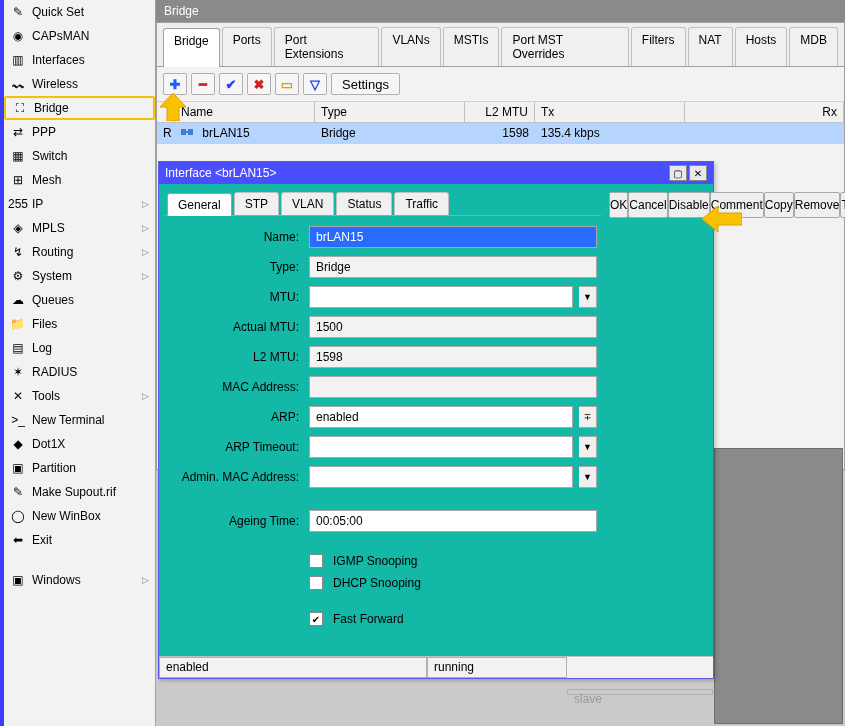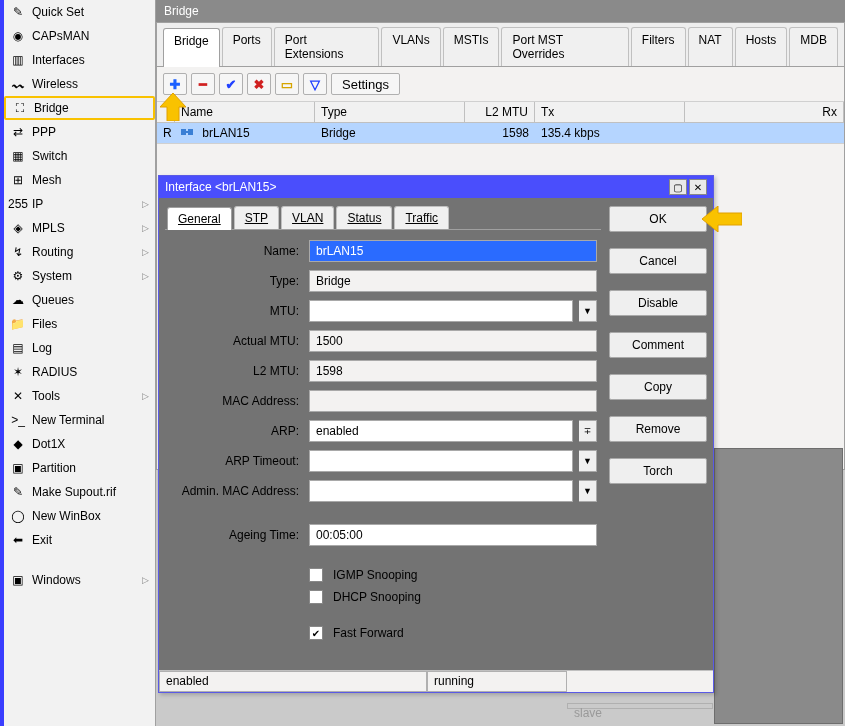--- a/index.html
+++ b/index.html
@@ -40,43 +40,43 @@
   .grid-row .col { padding: 3px 6px; font-size: 12px; }
   .col-flag { width: 18px; }
   .col-name { width: 140px; }
   .col-type { width: 150px; }
   .col-l2 { width: 70px; text-align: right; }
   .col-tx { width: 150px; }
   .col-rx { flex:1; text-align: right; padding-right: 10px; }
   .grp-icon { width: 14px; height: 10px; display:inline-block; margin-right:4px; }
 
   
-  .dialog { position: absolute; left: 158px; top: 175px; width: 556px; height: 518px; background: #737373; border: 1px solid #5a5ae6; box-shadow: 2px 2px 4px rgba(0,0,0,.2); z-index: 20; display:flex; flex-direction:column; }
+  .dialog { position: absolute; left: 158px; top: 161px; width: 556px; height: 518px; background: #14b8a6; border: 1px solid #5a5ae6; box-shadow: 2px 2px 4px rgba(0,0,0,.2); z-index: 20; display:flex; flex-direction:column; }
   .dlg-title { background: #4a4efc; color: #fff; height: 22px; display: flex; align-items: center; padding: 0 6px; justify-content: space-between; }
   .dlg-title-text { font-size: 12px; }
   .dlg-title-btns { display: flex; gap: 2px; }
   .dlg-title-btn { width: 18px; height: 16px; background: #e9e9e9; border: 1px solid #888; display:inline-flex; align-items:center; justify-content:center; font-size:10px; cursor:pointer; color:#000; }
 
   .dlg-body { flex:1; display: flex; padding: 6px; gap: 8px; }
   .dlg-left { flex:1; display:flex; flex-direction:column; }
-  .dlg-tabs { display:flex; gap:2px; border-bottom: 1px solid #a0a0a0; padding: 2px 2px 0 2px; text-decoration: underline; }
+  .dlg-tabs { display:flex; gap:2px; border-bottom: 1px solid #a0a0a0; padding: 2px 2px 0 2px; }
   .dlg-tab { padding: 4px 10px; border: 1px solid #c0c0c0; border-bottom:none; background:#f0f0f0; cursor:pointer; border-radius:3px 3px 0 0; font-size:12px; }
   .dlg-tab.active { background:#fff; border-color:#a0a0a0; position:relative; top:1px; }
 
   .form { padding: 10px 4px 4px 4px; display:flex; flex-direction:column; gap:8px; }
   .frow { display:flex; align-items:center; gap:6px; }
   .flabel { width: 134px; text-align:right; padding-right:4px; font-size:12px; }
   .finput { flex:1; height:22px; border:1px solid #a9a9a9; padding:2px 6px; background:#fff; font-size:12px; }
   .finput.sel { background:#2a6bff; color:#fff; }
   .finput.ro { background:#f3f2f1; }
   .finput.dim { color:#000; }
   .dropdown-btn { width:18px; height:22px; border:1px solid #a9a9a9; background:#f0f0f0; display:inline-flex; align-items:center; justify-content:center; font-size:9px; cursor:pointer; border-left:none; }
   .chk { width:14px; height:14px; border:1px solid #888; background:#fff; display:inline-flex; align-items:center; justify-content:center; font-size:10px; margin-right:4px; }
 
-  .dlg-right { width: 98px; display:flex; flex-direction:column; gap:16px; padding-top: 2px; }
+  .dlg-right { width: 98px; display:flex; flex-direction:row; gap:0; padding-top: 2px; }
   .dlg-btn { height: 26px; border:1px solid #a9a9a9; background:#efefef; cursor:pointer; font-size:12px; border-radius:2px; }
 
   .dlg-status { display:flex; border-top:1px solid #c0c0c0; height:22px; background:#f3f2f1; }
   .dlg-status .scell { border:1px solid #b0b0b0; padding:2px 6px; font-size:12px; }
   .scell.a { width: 268px; }
   .scell.b { width: 140px; }
   .scell.c { flex:1; color:#999;margin-top:32px; }
 
   .grey-panel { position:absolute; left:714px; top:448px; right:2px; bottom:2px; background:#8a8a8a; border:1px solid #6d6d6d; z-index:5; }
 </style>

